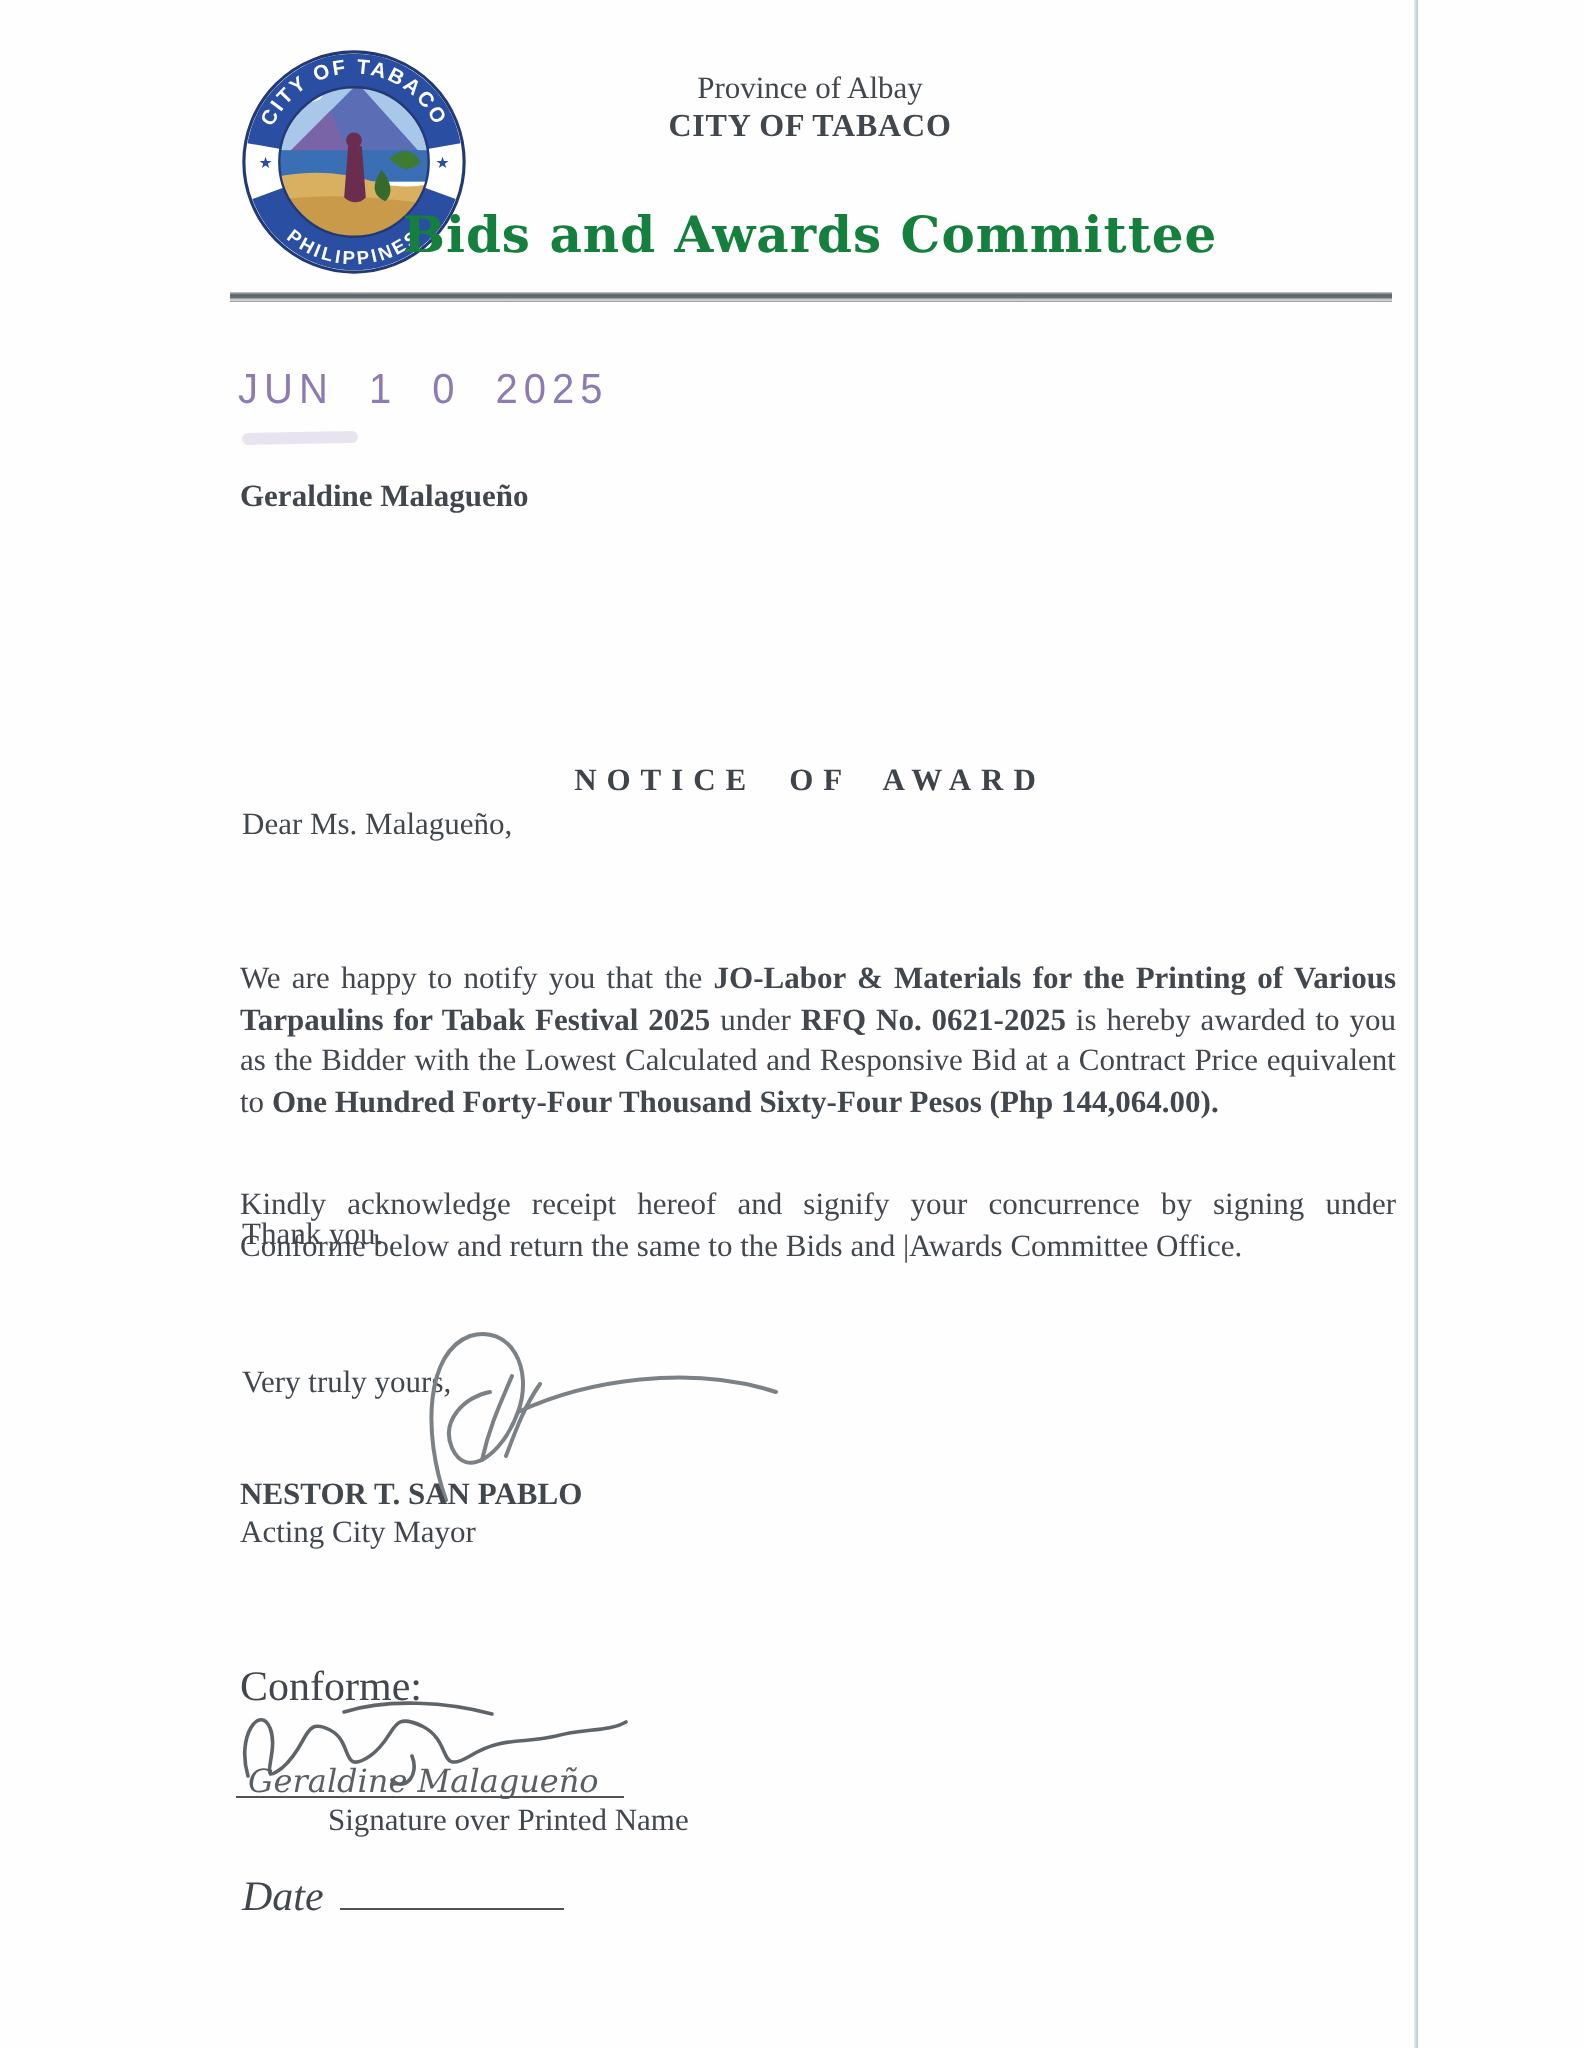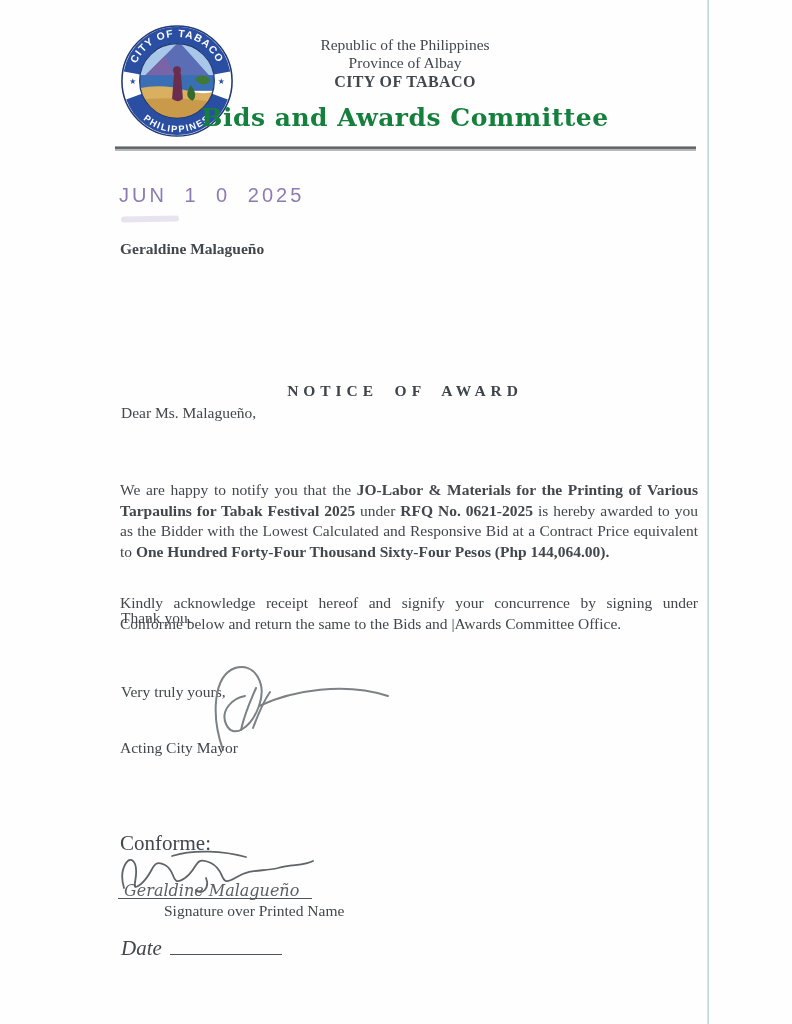--- a/index.html
+++ b/index.html
@@ -98,21 +98,20 @@
       <text x="15" y="63">★</text>
       <text x="19" y="81">★</text>
       <text x="19" y="46">★</text>
       <text x="105" y="63">★</text>
       <text x="101" y="81">★</text>
       <text x="101" y="46">★</text>
     </g>
   </svg>
 
   <div class="abs hdr-block">
-    <div>Republic of the Philippines</div>
     <div>Province of Albay</div>
     <div class="hdr-city">CITY OF TABACO</div>
   </div>
   <div class="abs committee">Bids and Awards Committee</div>
   <div class="abs rule"></div>
 
   <div class="abs stamp">JUN 1 0 2025</div>
   <div class="abs stamp-smudge"></div>
 
   <div class="abs recipient">
@@ -133,20 +132,21 @@
   <svg class="abs sig-mayor" width="215" height="98" viewBox="0 0 215 98">
     <g fill="none" stroke="#7c8185" stroke-width="2" stroke-linecap="round">
       <path d="M 40,92 C 28,58 30,18 52,10 C 72,4 84,26 76,48 C 68,70 50,82 43,66 C 37,52 50,40 62,38"></path>
       <path d="M 58,72 C 62,54 68,42 73,30"></path>
       <path d="M 70,70 C 76,54 80,44 87,34"></path>
       <path d="M 76,48 C 110,32 162,24 205,38"></path>
     </g>
   </svg>
 
   <div class="abs signatory">
+    <div class="bold">NESTOR T. SAN PABLO</div>
     <div>Acting City Mayor</div>
   </div>
 
   <div class="abs conforme-label">Conforme:</div>
 
   <svg class="abs sig-conforme" width="235" height="58" viewBox="0 0 235 58">
     <g fill="none" stroke="#5f6468" stroke-width="1.8" stroke-linecap="round">
       <path d="M 14,44 C 8,24 20,8 25,20 C 30,32 18,50 31,40 C 45,28 41,14 55,21 C 67,27 60,44 75,34 C 89,24 84,11 101,19 C 117,27 108,44 125,34 C 141,24 152,28 168,24 C 182,20 194,22 203,17"></path>
       <path d="M 62,12 C 84,5 114,7 136,13"></path>
       <path d="M 96,34 C 100,44 92,52 86,46"></path>

